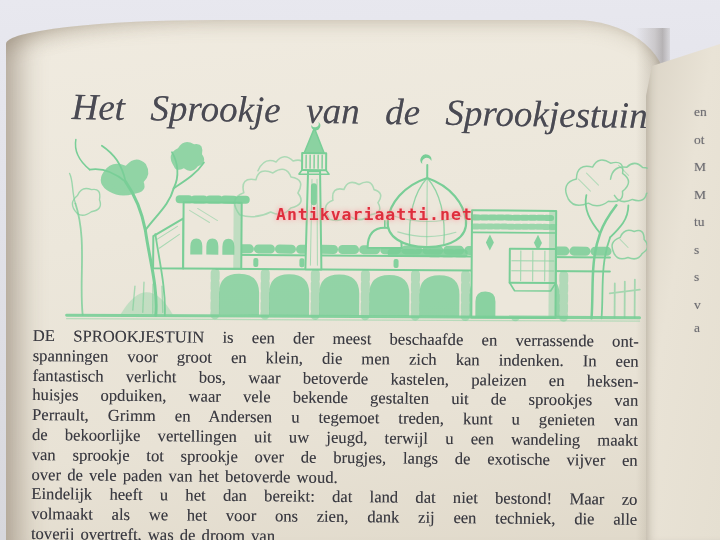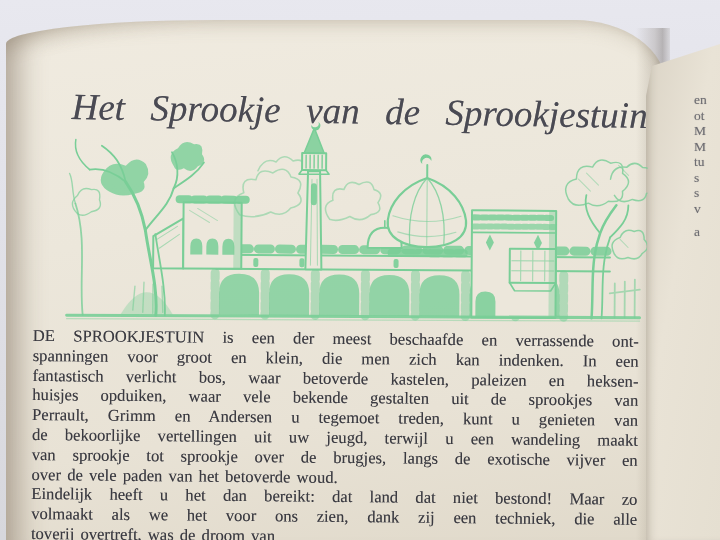--- a/index.html
+++ b/index.html
@@ -27,21 +27,21 @@
     position:absolute;left:646px;top:0;width:74px;height:540px;
     background:linear-gradient(100deg,#d9d2c4 0%,#e9e3d6 45%,#e5dfd1 100%);
     clip-path:polygon(6px 66px,74px 44px,74px 540px,0 540px,0 96px);
     box-shadow:inset 8px 0 10px -6px rgba(100,88,72,.35);
   }
   .frag-col{
     position:absolute;left:694px;top:92px;width:26px;
     font-size:13.5px;line-height:15.5px;color:#5f5f66;opacity:.88;
     text-shadow:0 0 1px rgba(95,95,102,.55);
   }
-  .frag-col div{white-space:nowrap;}
+  .frag-col div{white-space:nowrap;margin-top:12px;}
   .frag-col div:last-child{margin-top:8px;}
   
   .title{
     position:absolute;left:72px;top:85px;width:576px;height:44px;
     font-style:italic;font-weight:400;font-size:37px;color:#4a4a53;
     text-align:justify;text-align-last:justify;white-space:nowrap;
     transform:rotate(0.9deg);transform-origin:0 0;
     text-shadow:0 0 .6px rgba(74,74,83,.6);
   }
   .illustration{
@@ -251,20 +251,21 @@
       <path d="M22,197 C18,160 26,122 14,86" stroke-width="1.8" opacity=".8"></path>
       <path d="M14,86 C10,74 12,64 8,56" stroke-width="1.4" opacity=".7"></path>
     </g>
 
     <g>
       <path d="M6,197.5 L578,196" stroke-width="3" opacity=".9"></path>
       <path d="M6,201 L578,199.5" stroke-width="1.2" opacity=".45"></path>
     </g>
   </svg>
 
+  <div class="watermark">Antikvariaatti.net</div>
 
   <div class="body-text">
     <div class="bl">DE SPROOKJESTUIN is een der meest beschaafde en verrassende ont-</div>
     <div class="bl">spanningen voor groot en klein, die men zich kan indenken. In een</div>
     <div class="bl">fantastisch verlicht bos, waar betoverde kastelen, paleizen en heksen-</div>
     <div class="bl">huisjes opduiken, waar vele bekende gestalten uit de sprookjes van</div>
     <div class="bl">Perrault, Grimm en Andersen u tegemoet treden, kunt u genieten van</div>
     <div class="bl">de bekoorlijke vertellingen uit uw jeugd, terwijl u een wandeling maakt</div>
     <div class="bl">van sprookje tot sprookje over de brugjes, langs de exotische vijver en</div>
     <div class="bl pe">over de vele paden van het betoverde woud.</div>

